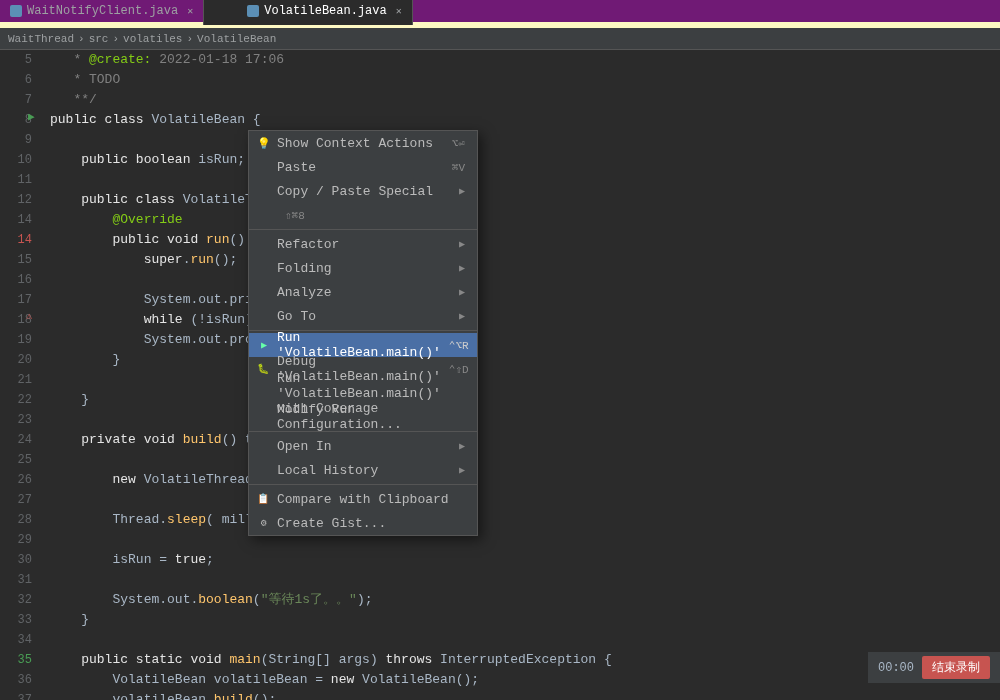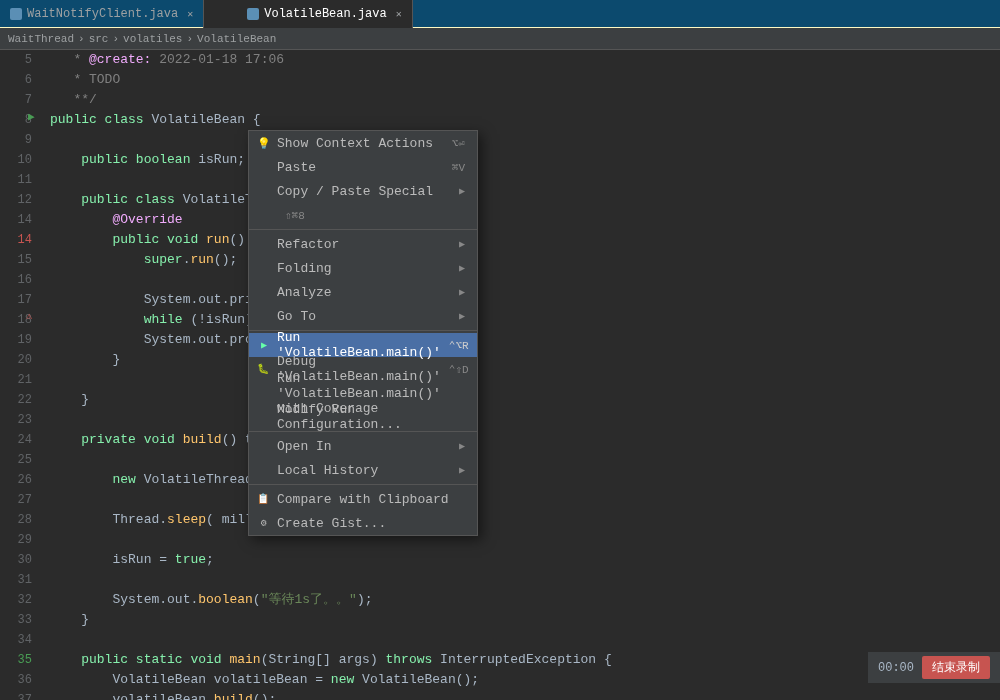--- a/index.html
+++ b/index.html
@@ -11,23 +11,23 @@
       font-family: 'Courier New', monospace;
       font-size: 13px;
       color: #a9b7c6;
       position: relative;
     }
 
     
     .tab-bar {
       display: flex;
       align-items: center;
-      background: #0c4a6e;
+      background: #701a75;
       height: 28px;
-      border-bottom: 1px solid #fef9c3;
+      border-bottom: 6px solid #fef9c3;
     }
     .tab {
       display: flex;
       align-items: center;
       padding: 0 10px;
       height: 28px;
       font-size: 12px;
       color: #9da0a2;
       border-right: 1px solid #555;
       cursor: pointer;
@@ -86,22 +86,22 @@
       flex: 1;
       padding-left: 10px;
       line-height: 20px;
       font-size: 13px;
       overflow: hidden;
     }
     .code-line {
       height: 20px;
       white-space: pre;
     }
-    .kw { color: #86efac; }
-    .annotation { color: #f0abfc; }
+    .kw { color: #e5e5e5; }
+    .annotation { color: #84cc16; }
     .string { color: #6a8759; }
     .comment { color: #808080; }
     .number { color: #6897bb; }
     .method { color: #ffc66d; }
 
     
     .context-menu {
       position: absolute;
       top: 130px;
       left: 248px;

